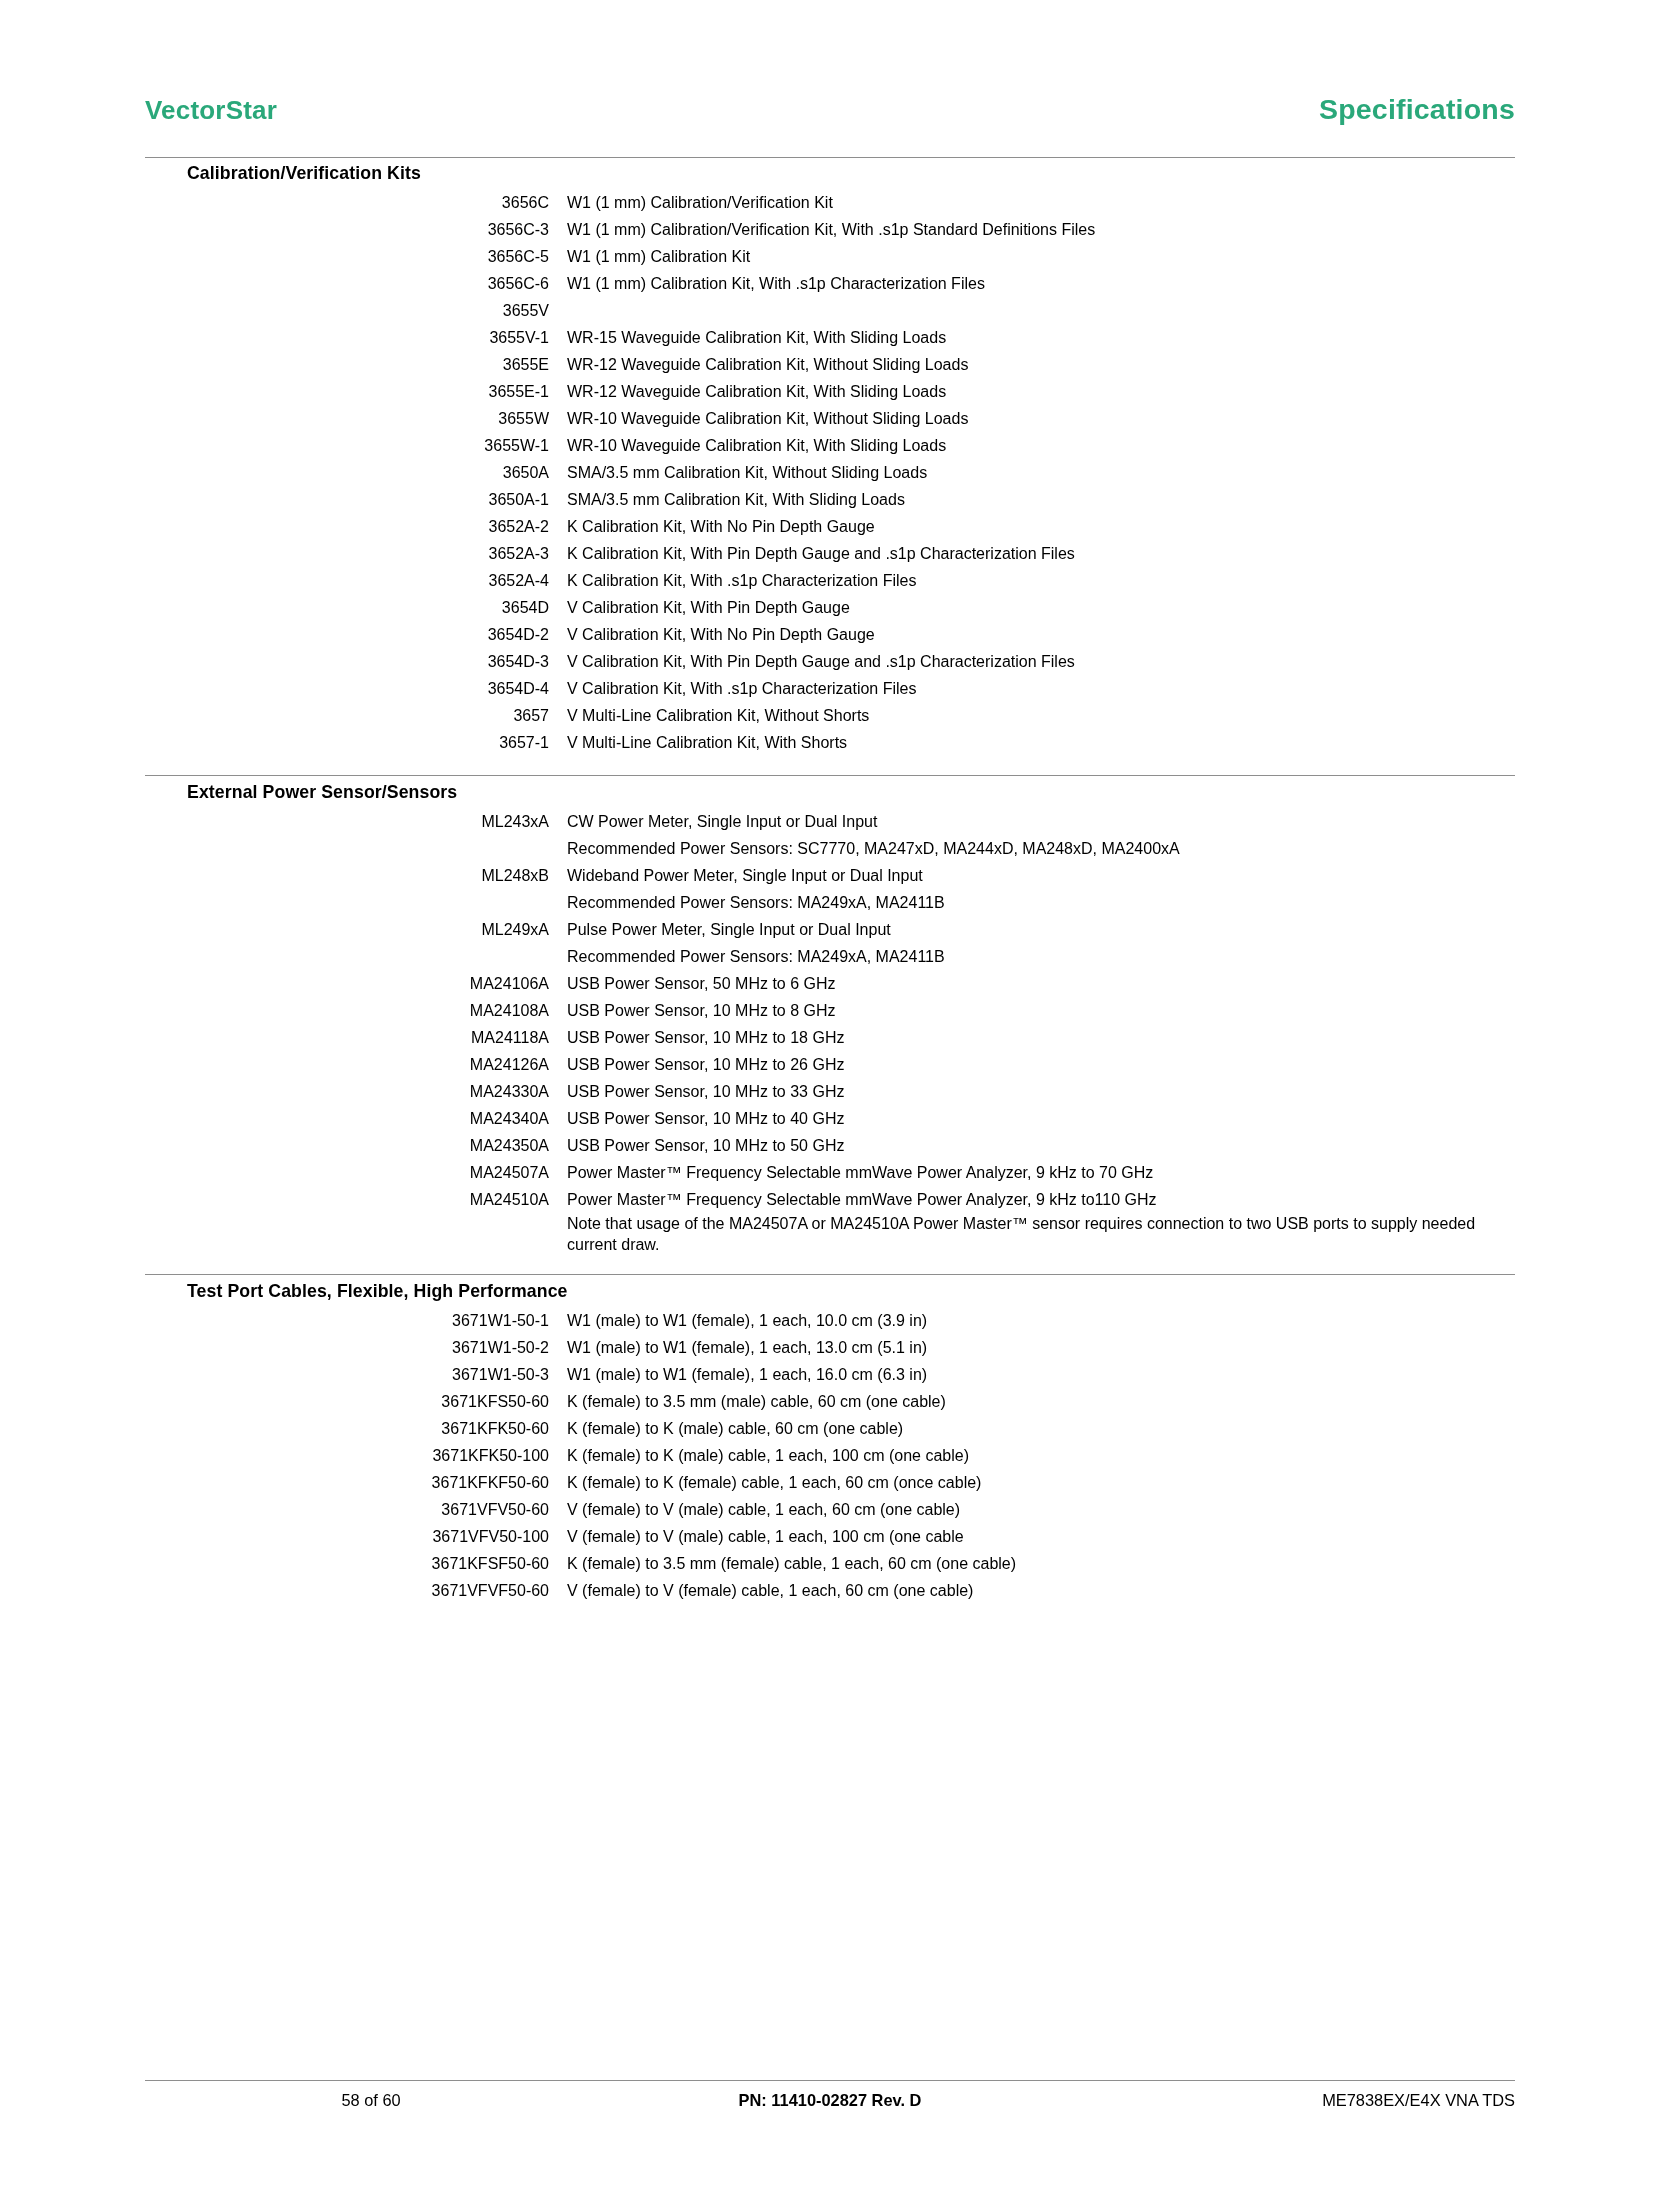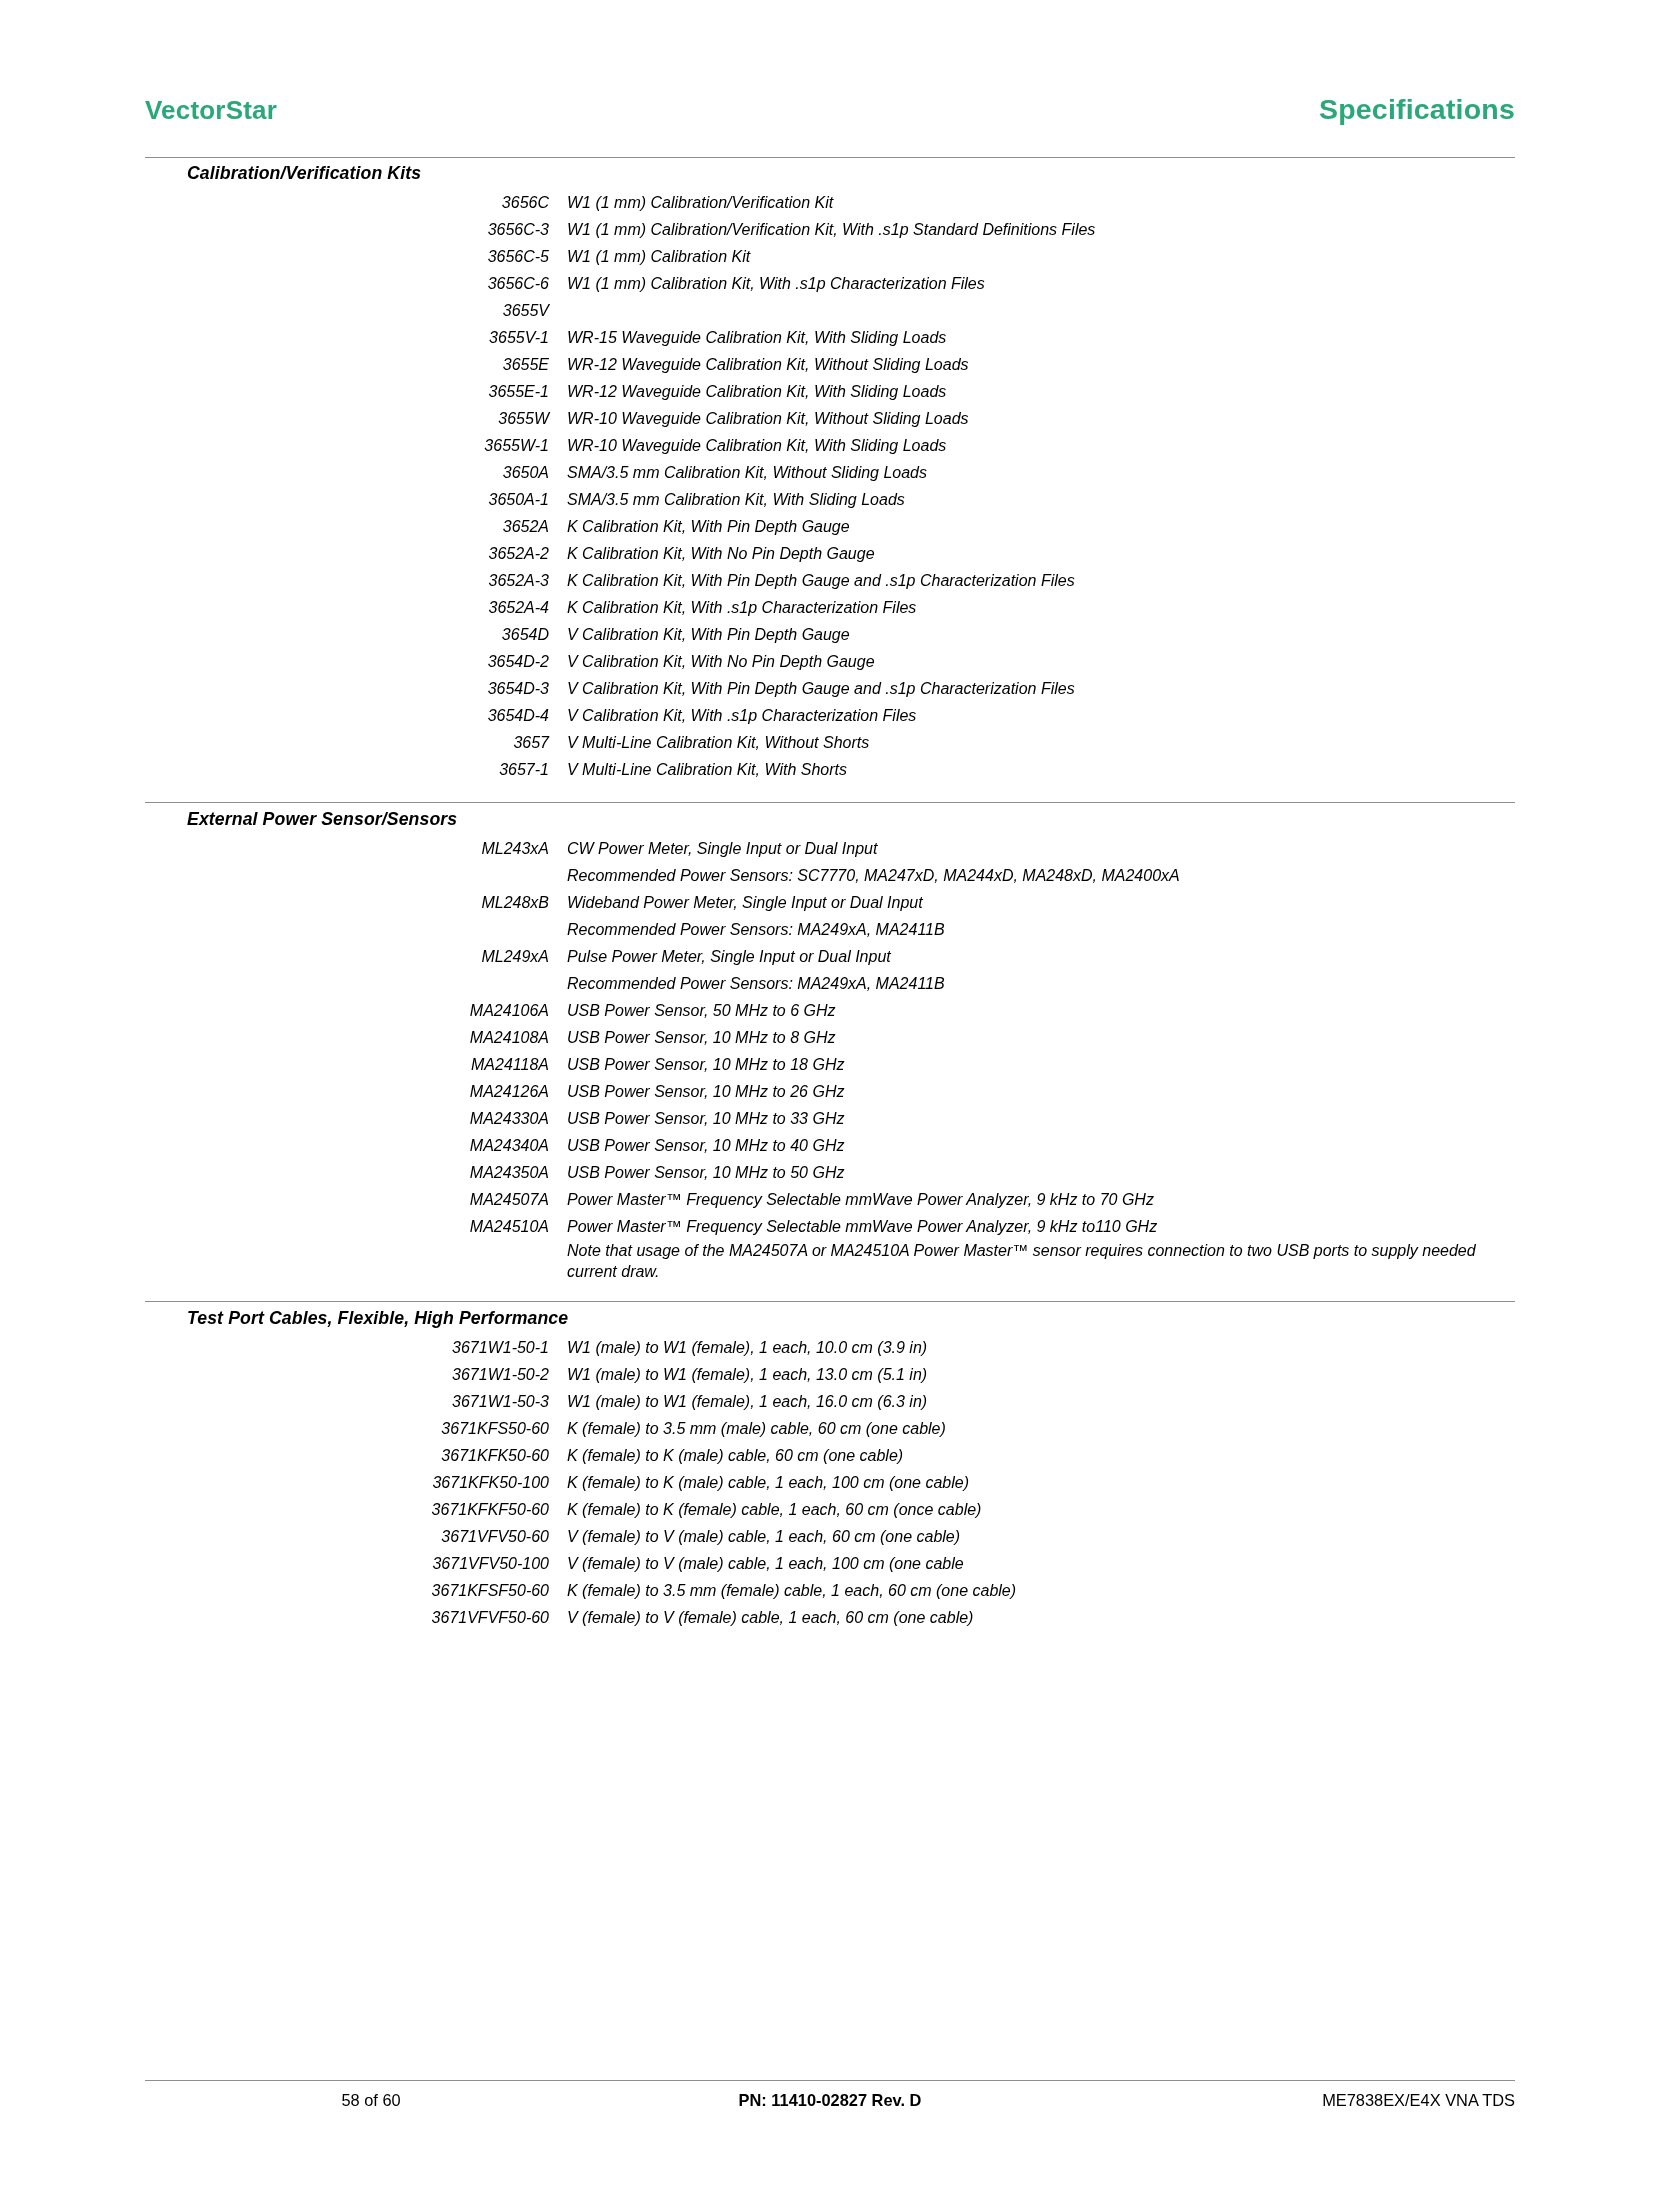--- a/index.html
+++ b/index.html
@@ -55,21 +55,20 @@
   
   .content {
     position: absolute;
     left: 145px;
     top: 157px;
     width: 1370px;
   }
   .section {
     position: relative;
     padding-top: 0;
-    font-style: italic;
   }
   .section + .section {
     margin-top: 0;
   }
   .section-rule {
     width: 1370px;
     height: 0.9px;
     background: #8e8e8e;
     margin: 0;
   }
@@ -193,24 +192,20 @@
           </div>
         <div class="row">
             <div class="model">3650A</div>
             <div class="desc">SMA/3.5 mm Calibration Kit, Without Sliding Loads</div>
           </div>
         <div class="row">
             <div class="model">3650A-1</div>
             <div class="desc">SMA/3.5 mm Calibration Kit, With Sliding Loads</div>
           </div>
         <div class="row">
-            <div class="model">3652A</div>
-            <div class="desc">K Calibration Kit, With Pin Depth Gauge</div>
-          </div>
-        <div class="row">
             <div class="model">3652A-2</div>
             <div class="desc">K Calibration Kit, With No Pin Depth Gauge</div>
           </div>
         <div class="row">
             <div class="model">3652A-3</div>
             <div class="desc">K Calibration Kit, With Pin Depth Gauge and .s1p Characterization Files</div>
           </div>
         <div class="row">
             <div class="model">3652A-4</div>
             <div class="desc">K Calibration Kit, With .s1p Characterization Files</div>

